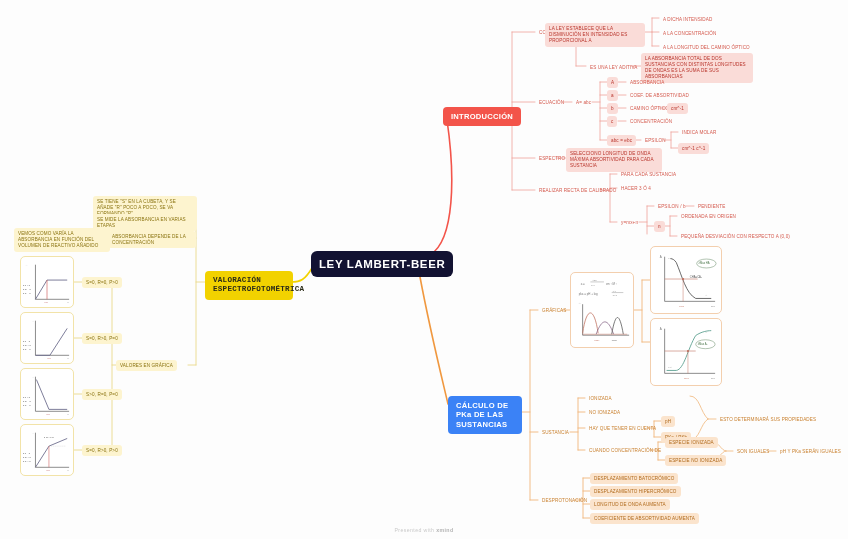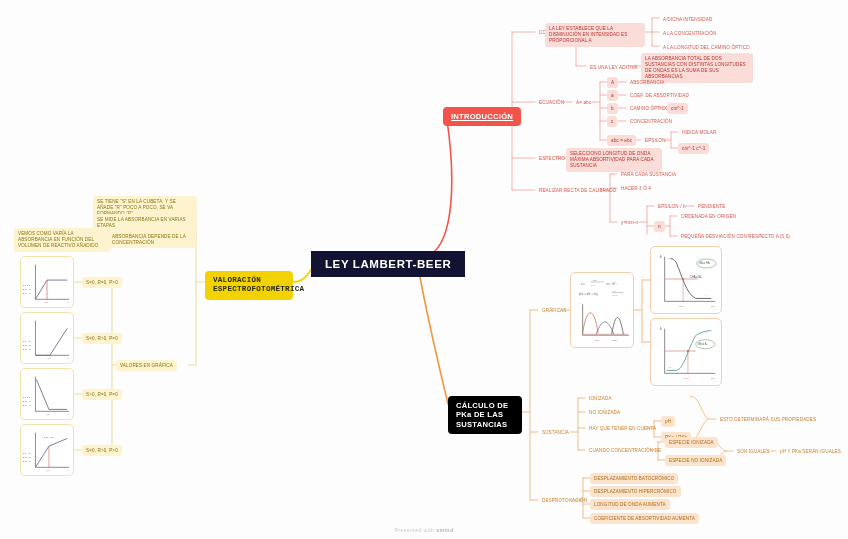--- a/index.html
+++ b/index.html
@@ -7,30 +7,30 @@
     width:848px;height:539px;background:#fdfdfd;
     font-family:"Liberation Sans",sans-serif;
     overflow:hidden;position:relative;
   }
   #canvas{position:absolute;left:0;top:0;width:848px;height:539px;}
   svg.wires{position:absolute;left:0;top:0;width:848px;height:539px;pointer-events:none;}
   .node{position:absolute;box-sizing:border-box;}
 
   
   .central{
-    background:#121232;color:#fff;border-radius:0;
-    padding:7px 14px;font-size:11.5px;letter-spacing:.6px;font-weight:600;
+    background:#121232;color:#fff;border-radius:6px;
+    padding:7px 8px;font-size:11.5px;letter-spacing:.6px;font-weight:600;
     white-space:nowrap;
   }
   
   .pill{border-radius:4px;padding:5px 8px;font-size:7.6px;font-weight:700;
         letter-spacing:.25px;line-height:1.25;color:#fff;}
-  .pill.red{background:#f3544a;text-decoration:underline;}
+  .pill.red{background:#f3544a;}
   .pill.yellow{background:#f2d200;color:#2b2b18;font-family:Liberation Mono, monospace;}
-  .pill.orange{background:#000000;color:#fff;}
+  .pill.orange{background:#3b82f6;color:#fff;}
 
   
   .chip{border-radius:3px;padding:2.5px 4px;font-size:4.6px;line-height:1.35;
         letter-spacing:.12px;white-space:pre-line;}
   .chip.red{background:#fadcd8;color:#b8332a;}
   .chip.yellow{background:#fdf4cf;color:#8a7310;}
   .chip.orange{background:#fbe4cd;color:#b06a1c;}
   .chip.plain-red{background:transparent;color:#d4594d;}
   .chip.plain-orange{background:transparent;color:#c9802f;}
 

